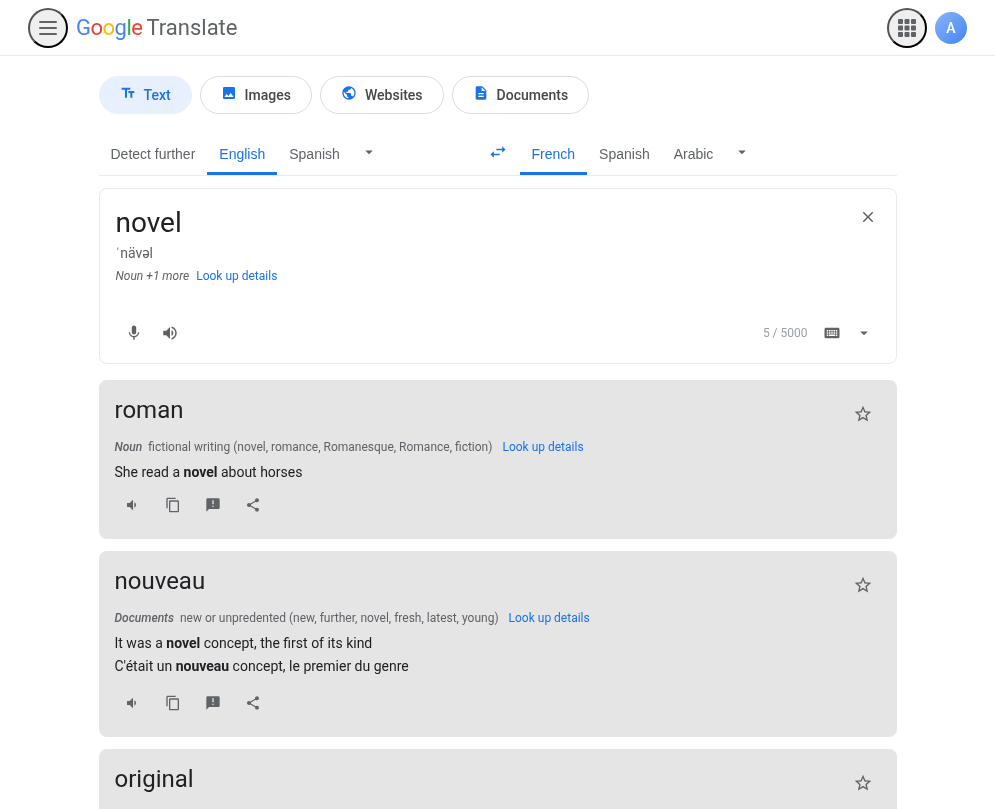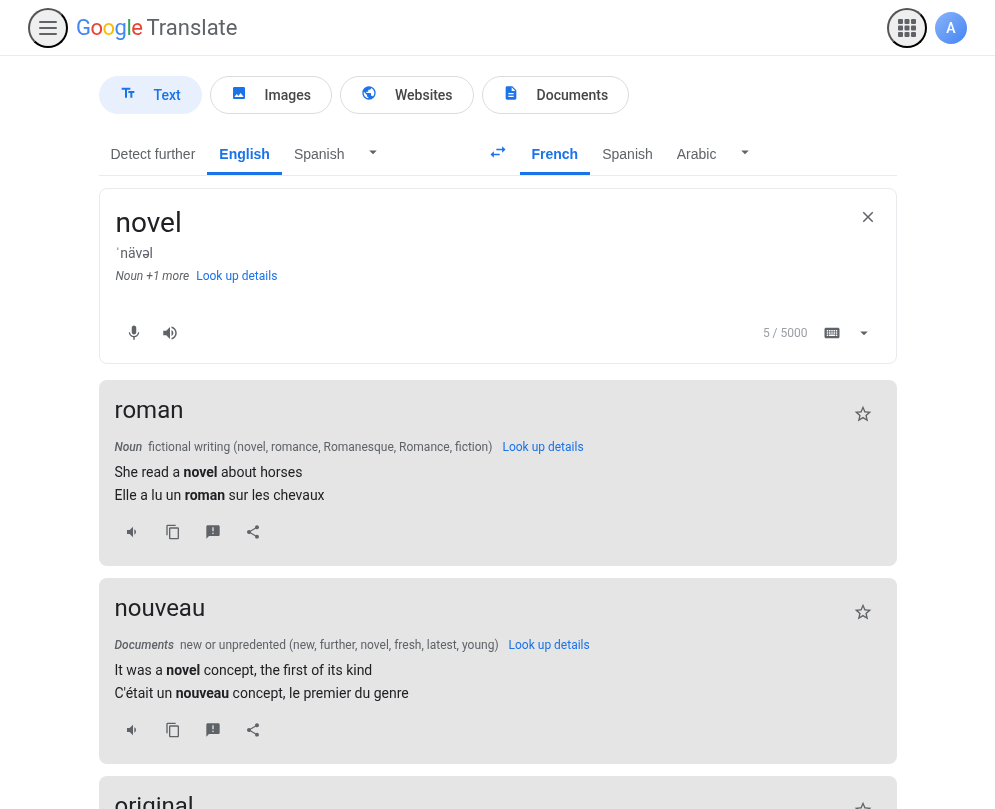--- a/index.html
+++ b/index.html
@@ -75,21 +75,21 @@
       padding: 20px 16px;
     }
 
     
     .mode-tabs {
       display: flex;
       gap: 8px;
       margin-bottom: 20px;
     }
     .mode-tab {
-      display: flex; align-items: center; gap: 18px;
+      display: flex; align-items: center; gap: 8px;
       padding: 8px 20px;
       border-radius: 24px;
       border: 1px solid #dadce0;
       cursor: pointer;
       font-size: 14px;
       color: #444746;
       background: #fff;
       text-decoration: none;
       font-weight: 500;
     }
@@ -118,21 +118,21 @@
       color: #5f6368;
       cursor: pointer;
       border: none;
       background: none;
       border-bottom: 3px solid transparent;
       margin-bottom: -1px;
     }
     .lang-btn.active {
       color: #1a73e8;
       border-bottom: 3px solid #1a73e8;
-      font-weight: 700;
+      font-weight: 400;
     }
     .lang-more-btn {
       padding: 8px;
       cursor: pointer;
       color: #5f6368;
       border: none; background: none;
       font-size: 18px;
     }
     .lang-swap {
       padding: 8px 12px;
@@ -447,21 +447,20 @@
               <path d="M22 9.24l-7.19-.62L12 2 9.19 8.63 2 9.24l5.46 4.73L5.82 21 12 17.27 18.18 21l-1.63-7.03L22 9.24zM12 15.4l-3.76 2.27 1-4.28-3.32-2.88 4.38-.38L12 6.1l1.71 4.04 4.38.38-3.32 2.88 1 4.28L12 15.4z"></path>
             </svg>
         </button>
       </div>
       <div class="result-type-row">
         <span class="result-type">Noun</span>
         <span class="result-synonyms">fictional writing (novel, romance, Romanesque, Romance, fiction)</span>
         <a class="result-lookup">Look up details</a>
       </div>
       <div class="result-example">She read a <b>novel</b> about horses</div>
-      <div class="result-translation-ex">Elle a lu un <b>roman</b> sur les chevaux</div>
       <div class="result-actions">
         <button class="icon-btn">
           <svg width="16" height="16" viewBox="0 0 24 24" fill="#5f6368">
               <path d="M3 9v6h4l5 5V4L7 9H3zm13.5 3c0-1.77-1.02-3.29-2.5-4.03v8.05c1.48-.73 2.5-2.25 2.5-4.02z"></path>
             </svg>
         </button>
         <button class="icon-btn">
           <svg width="16" height="16" viewBox="0 0 24 24" fill="#5f6368">
               <path d="M16 1H4c-1.1 0-2 .9-2 2v14h2V3h12V1zm3 4H8c-1.1 0-2 .9-2 2v14c0 1.1.9 2 2 2h11c1.1 0 2-.9 2-2V7c0-1.1-.9-2-2-2zm0 16H8V7h11v14z"></path>
             </svg>

